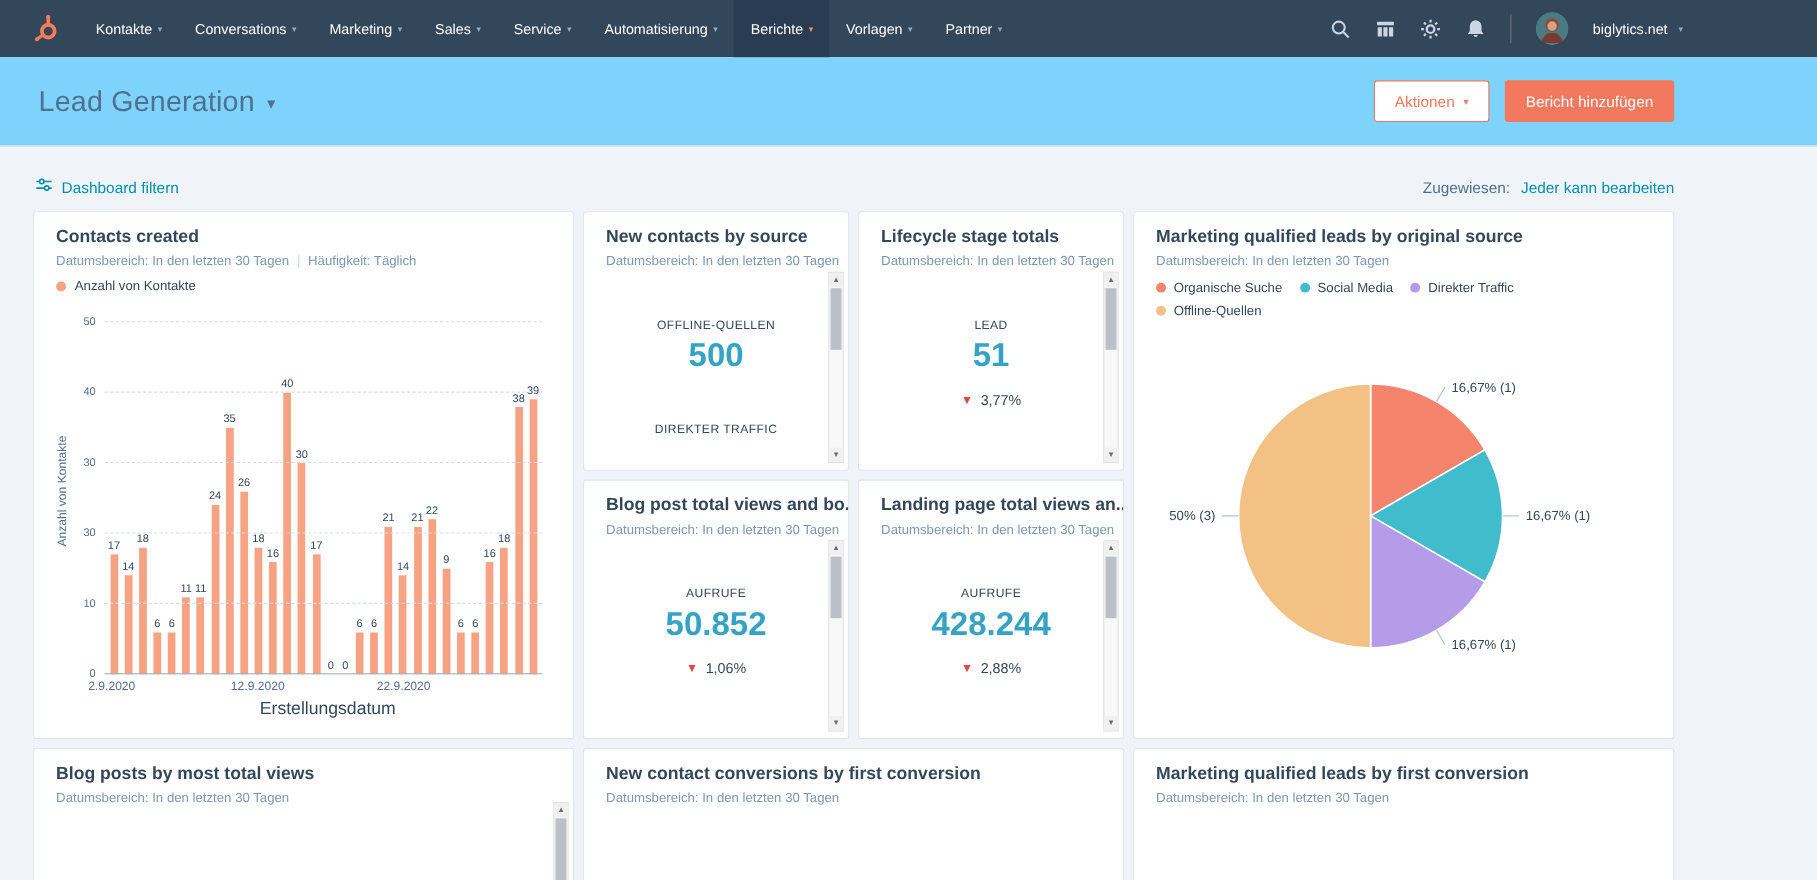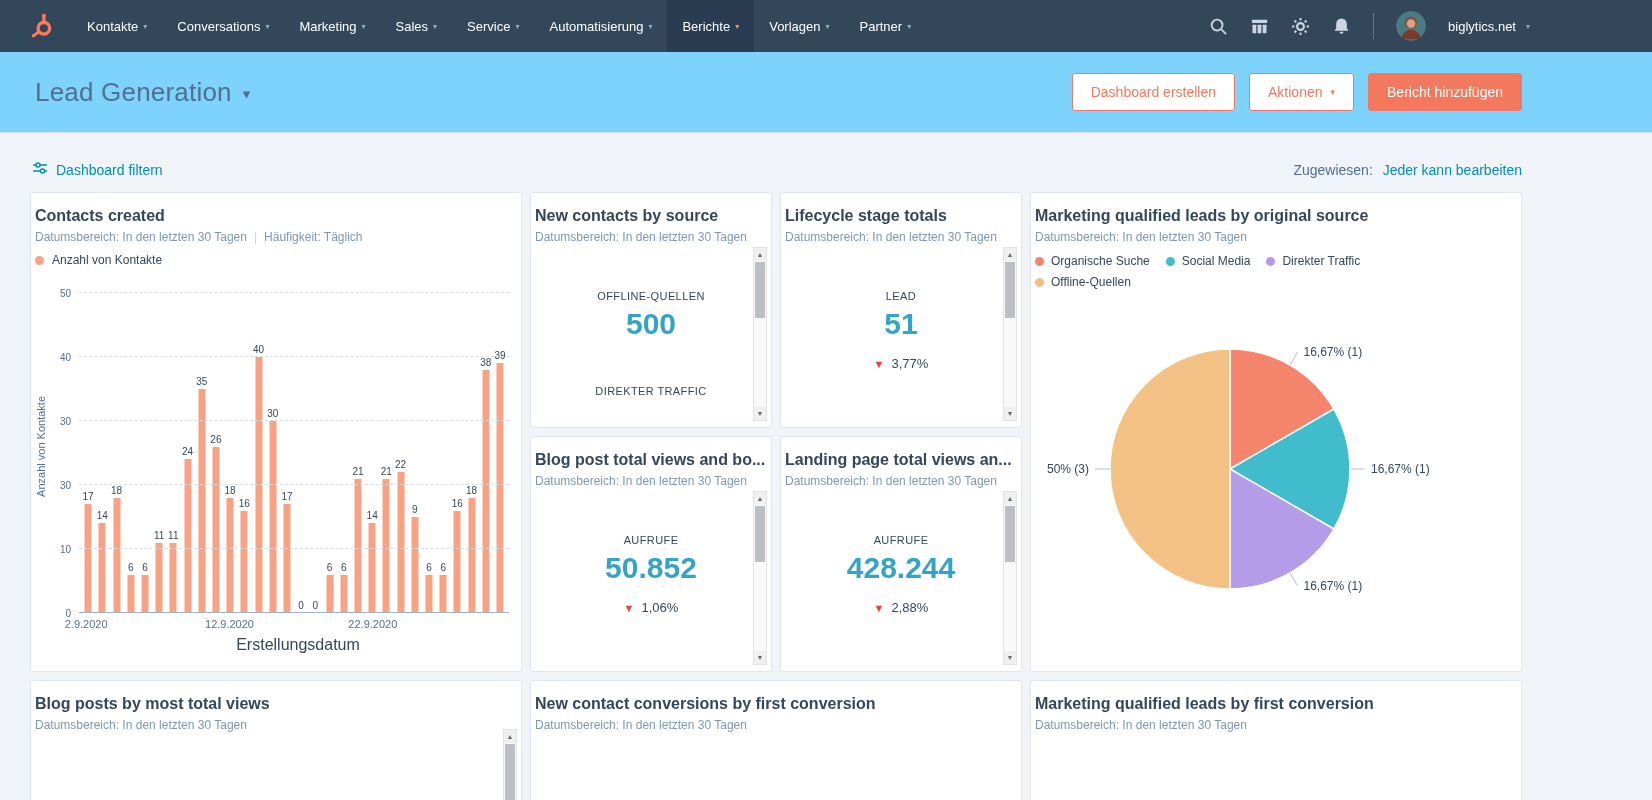--- a/index.html
+++ b/index.html
@@ -54,21 +54,21 @@
   .assigned { margin-left:auto; font-size:14px; color:#506e90; }
   .assigned-link { color:var(--link, #0091ae); text-decoration:none; margin-left:6px; cursor:pointer; }
 
   
   .grid {
     display:grid; grid-template-columns:492px 242px 242px 492px;
     grid-template-rows:236px 236px 150px; gap:8px; padding-left:30px;
   }
   .card {
     background:#fff; border:1px solid #e0e6ed; border-radius:3px;
-    padding:14px 4px; position:relative; overflow:hidden;
+    padding:14px 20px; position:relative; overflow:hidden;
   }
   .card-title { font-size:16px; font-weight:600; color:var(--text, #33475b); white-space:nowrap; }
   .card-sub { font-size:12px; color:var(--subtext, #7c98b6); margin-top:5px; white-space:nowrap; }
   .sub-sep { color:#cbd6e2; margin:0 7px; }
 
   
   .metric-body { text-align:center; padding-top:46px; }
   .metric-label { font-size:11px; font-weight:500; color:var(--text, #33475b); letter-spacing:0.4px; }
   .metric-label.second { margin-top:44px; }
   .metric-value { font-size:30px; font-weight:600; color:var(--metric, #35a3c5); margin-top:5px; }
@@ -211,21 +211,20 @@
     <span class="nav-caret account-caret">▾</span>
   </div>
 </nav>
 
 <header class="page-header">
   <div class="title-wrap">
     <h1>Lead Generation</h1>
     <span class="title-caret">▾</span>
   </div>
   <div class="header-buttons">
-    <button class="btn outline">Dashboard erstellen</button>
     <button class="btn outline">
       <span>Aktionen</span>
       <span class="btn-caret">▾</span>
     </button>
     <button class="btn solid">Bericht hinzufügen</button>
   </div>
 </header>
 
 <div class="filter-row">
   <div class="filter-link">

